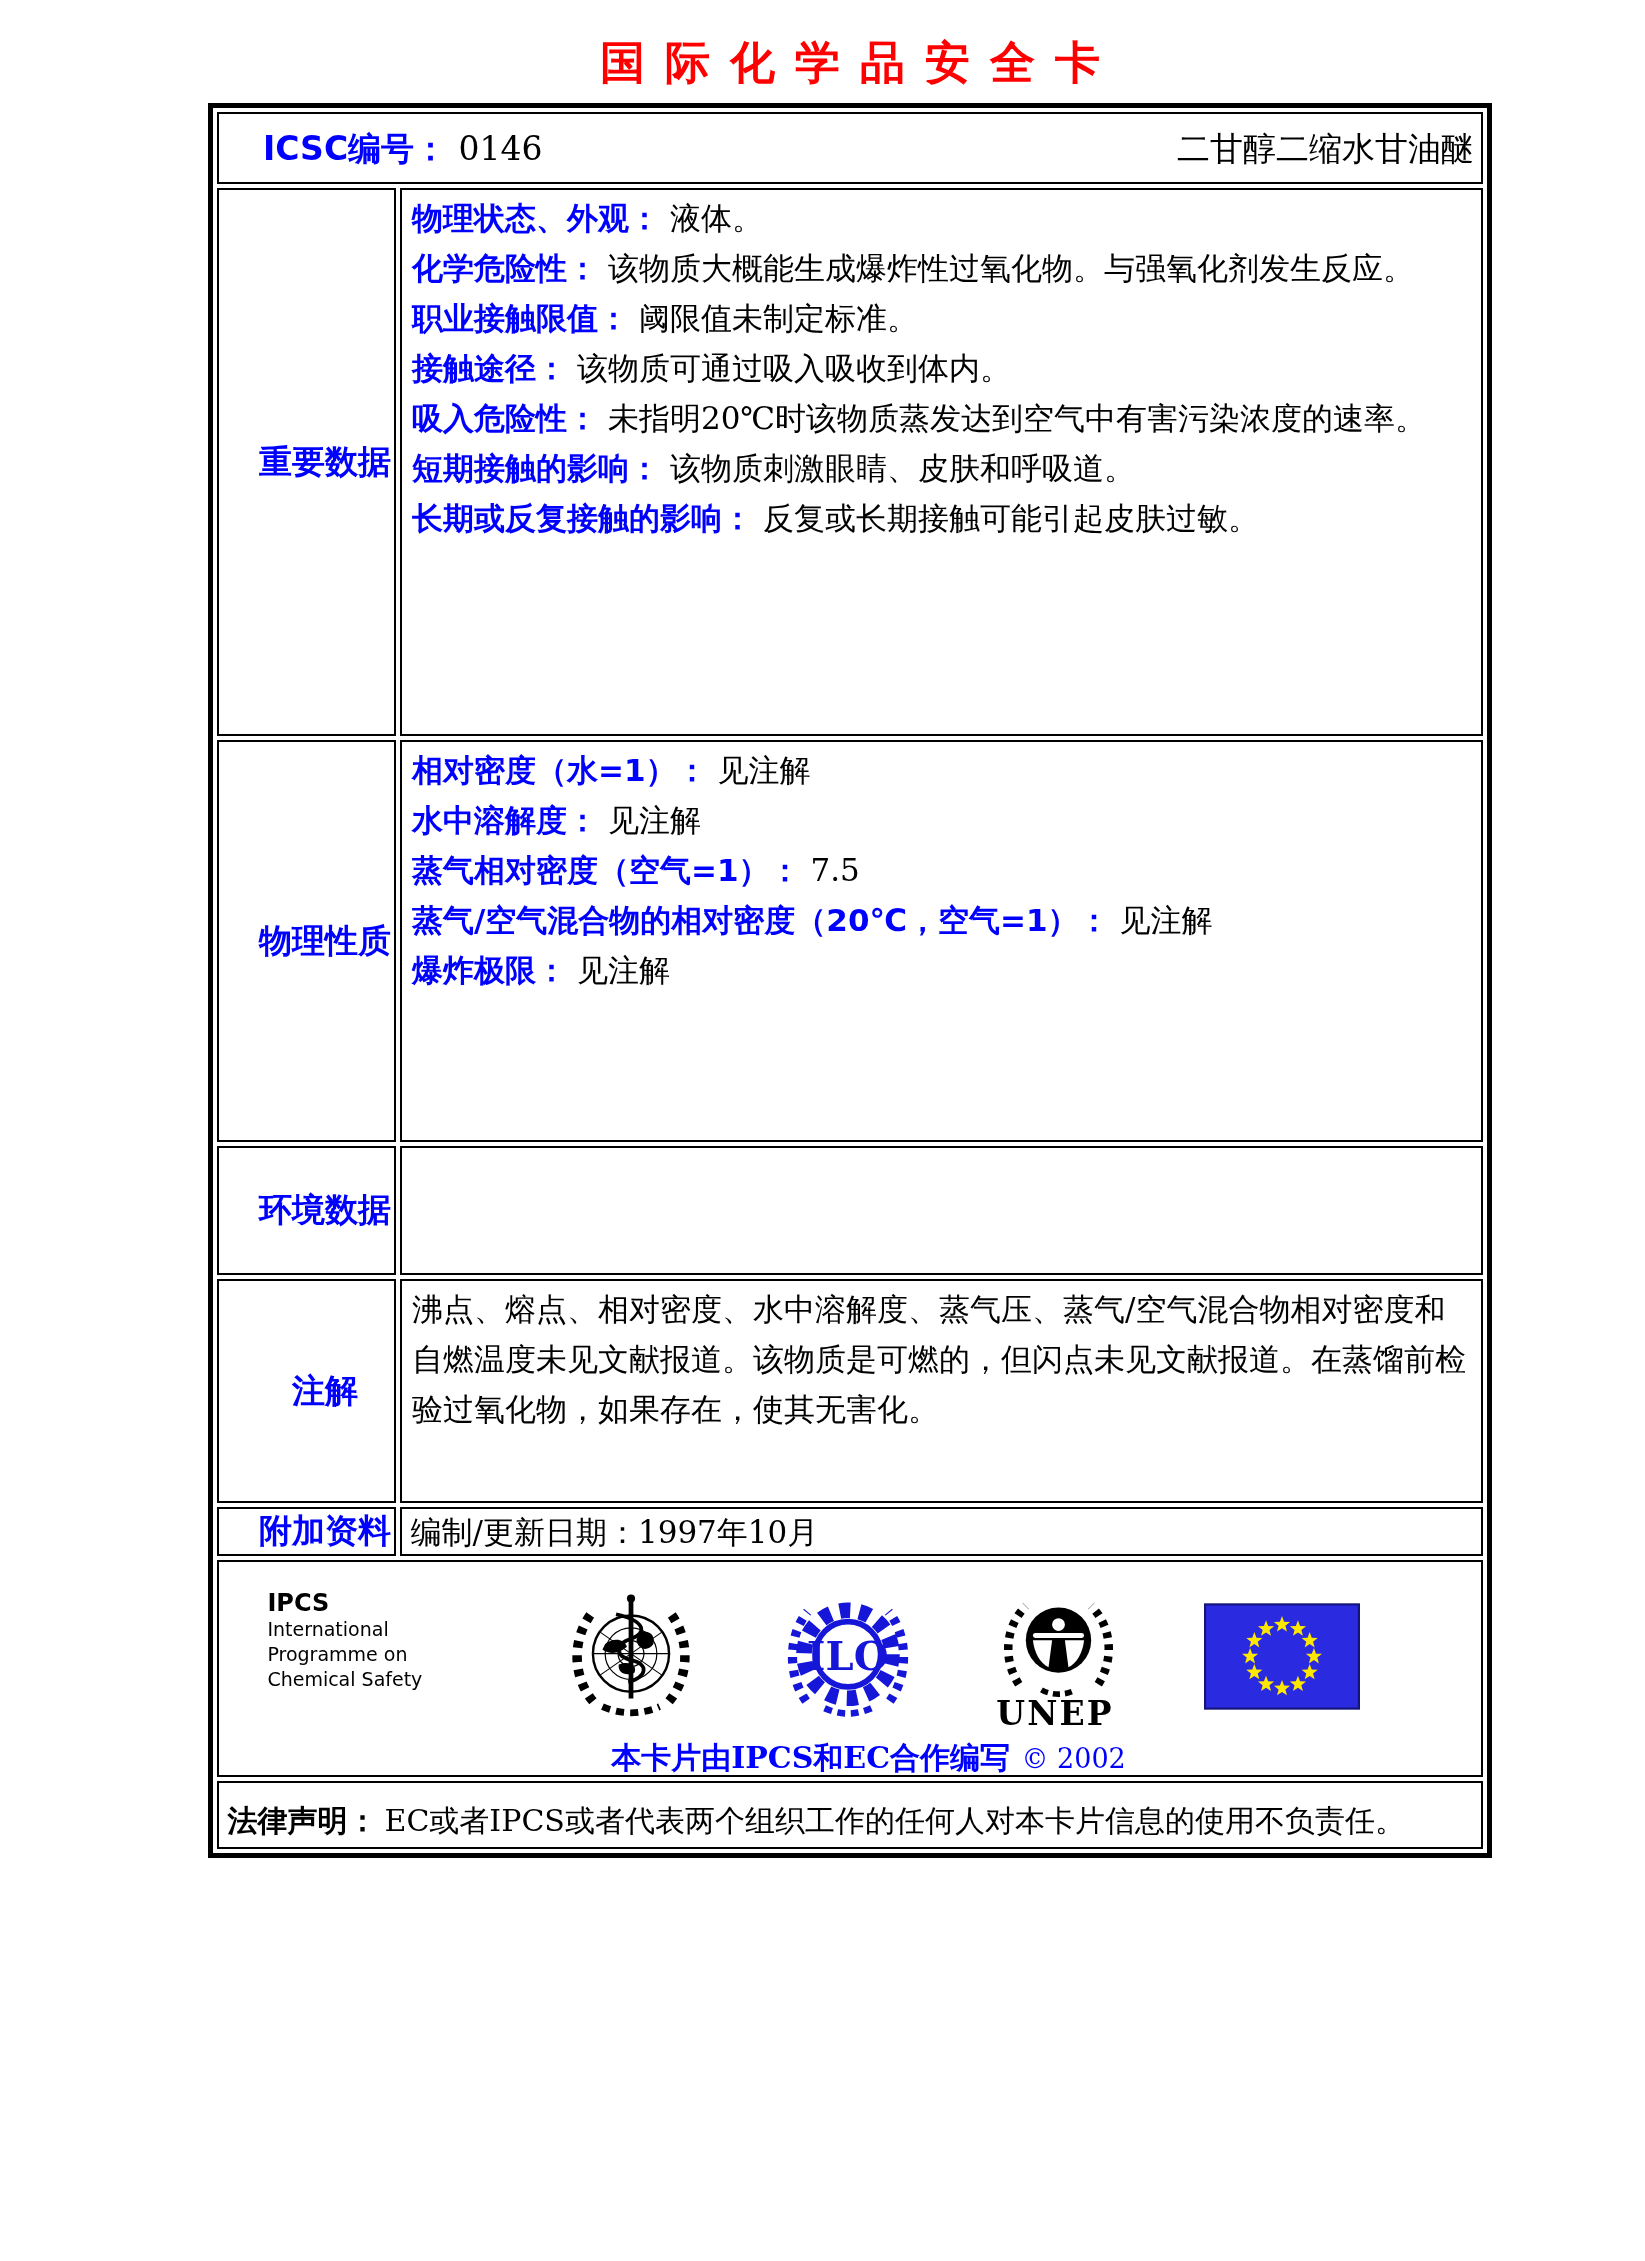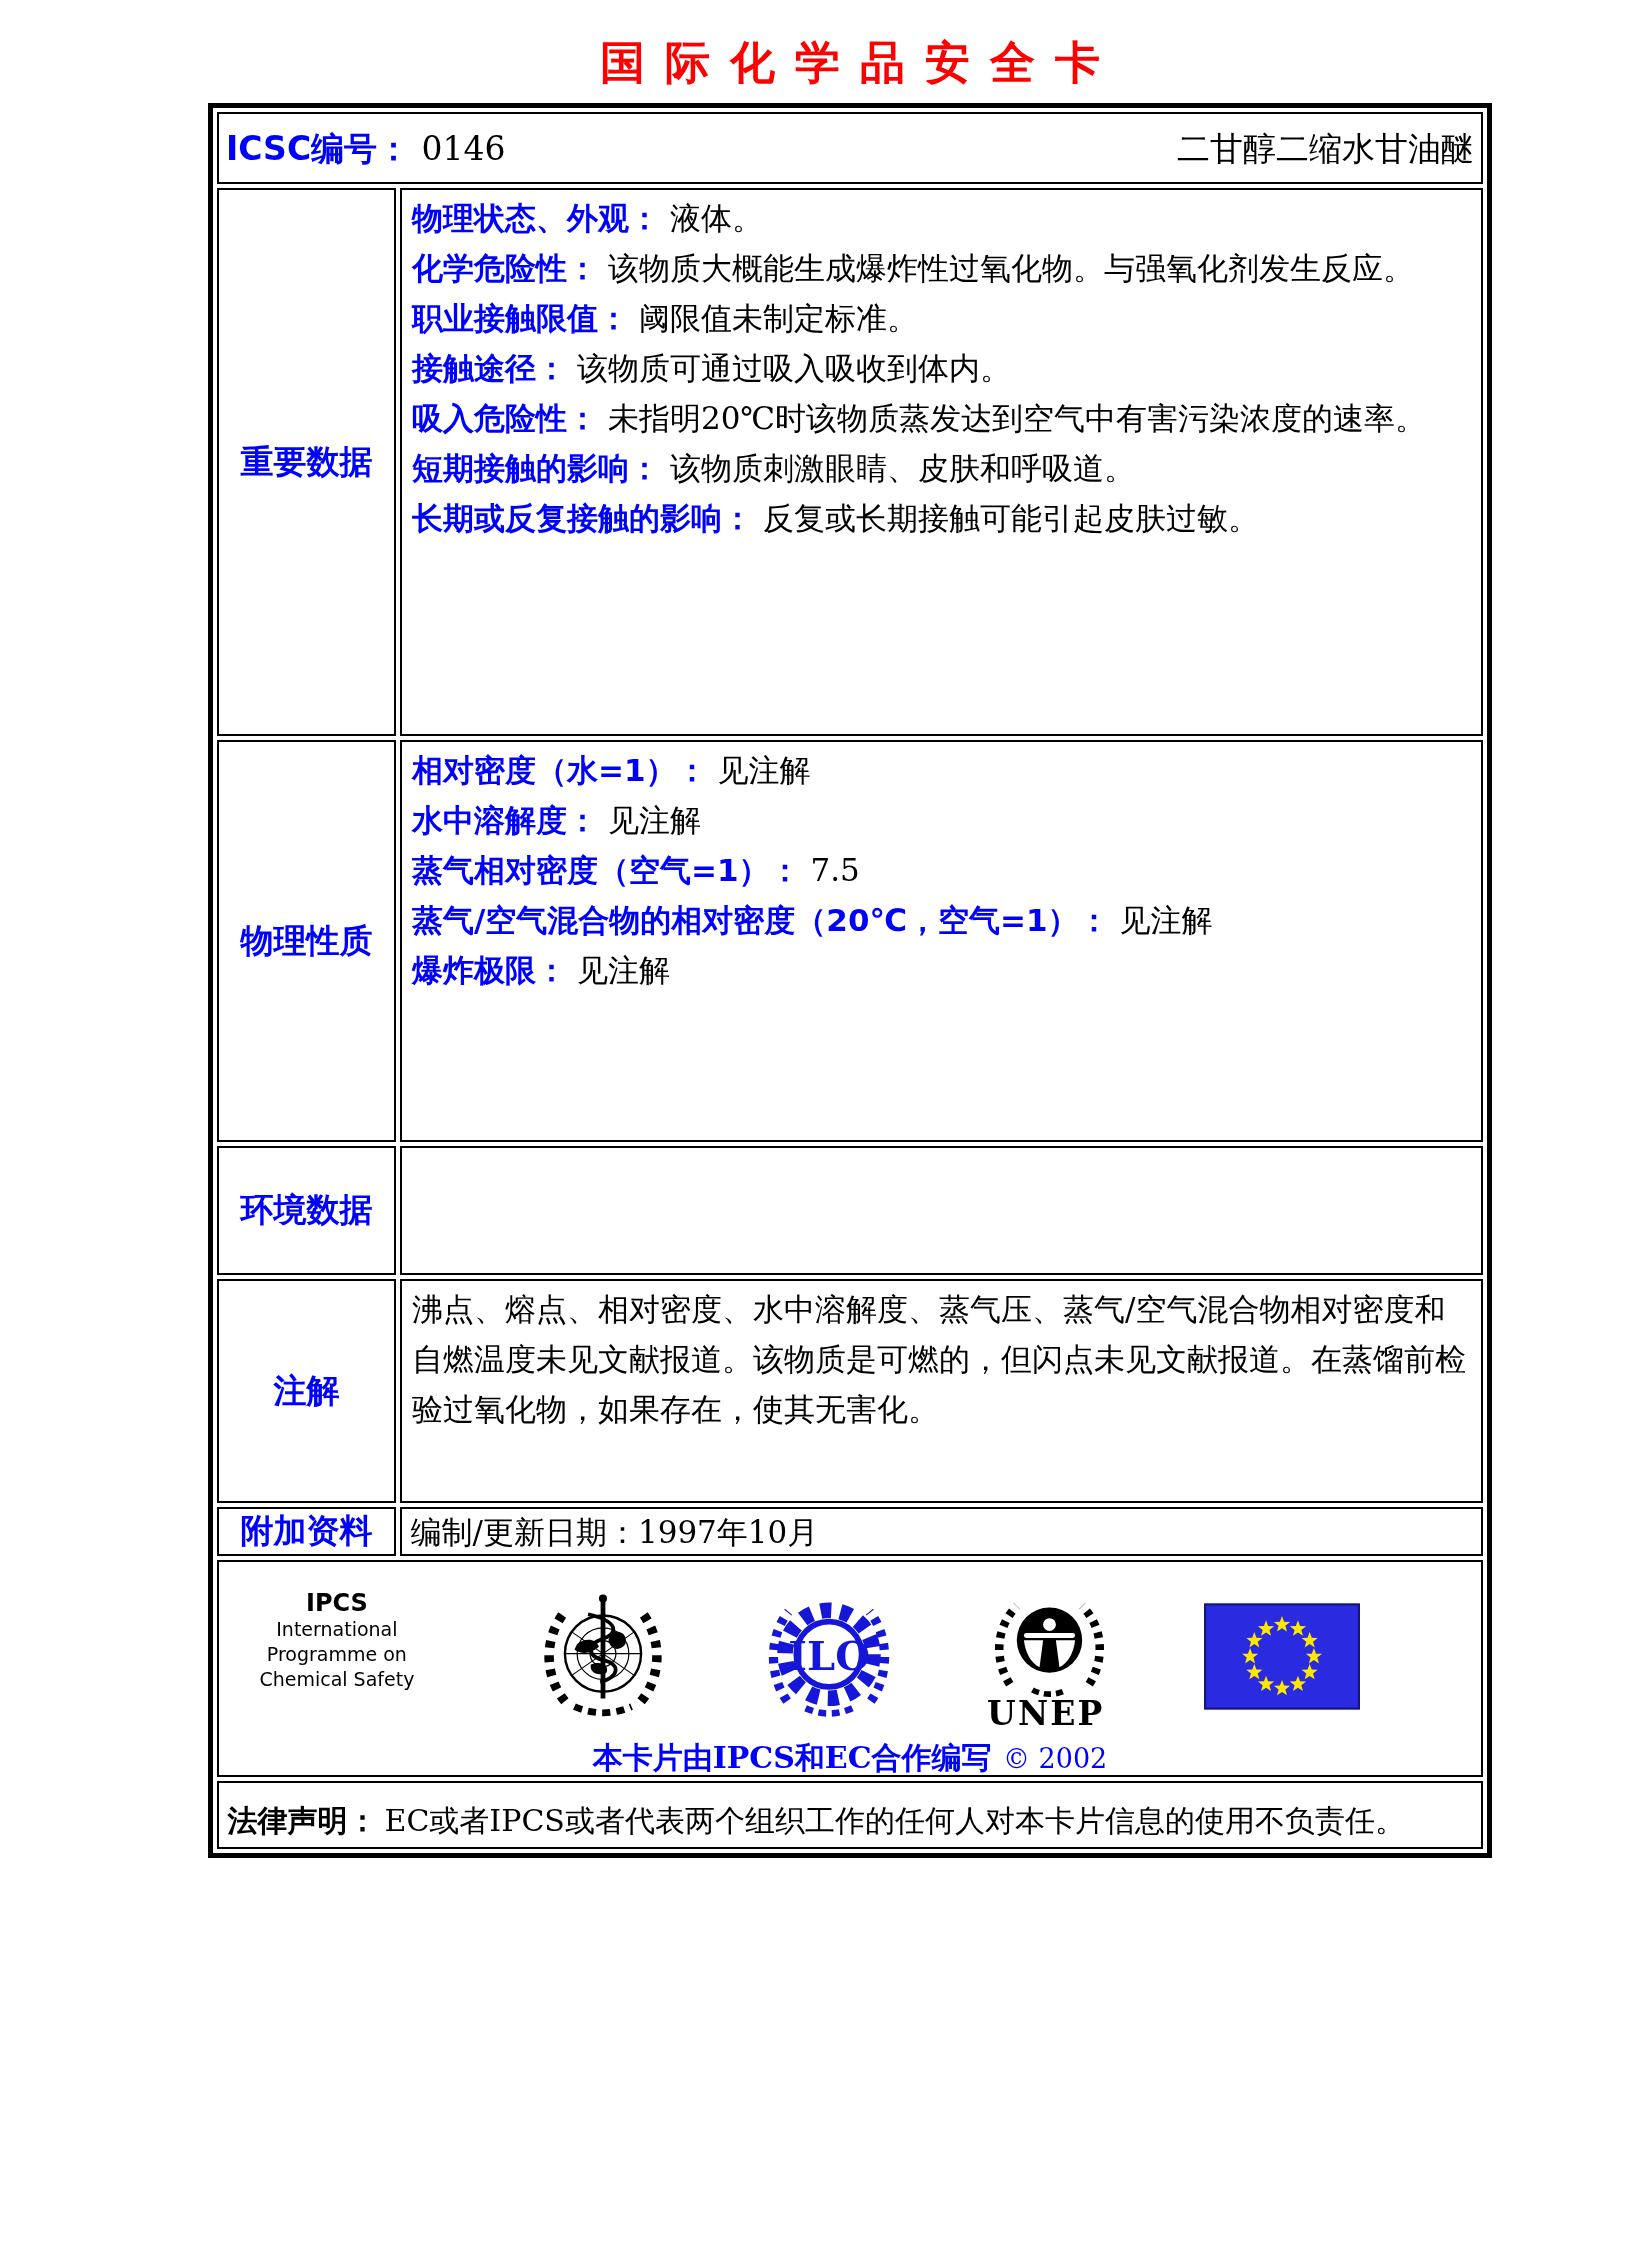--- a/index.html
+++ b/index.html
@@ -14,21 +14,21 @@
     color:#ff0000; font-weight:bold; font-size:45px; letter-spacing:20px;
     padding-top:22px; text-indent:20px;
     font-family:"DejaVu Serif","Liberation Serif",serif;
     white-space:nowrap;
   }
   table.card {
     margin-left:208px; width:1284px;
     border:5px solid #000; border-collapse:separate; border-spacing:4.3px;
     table-layout:fixed; background:#fff;
   }
-  td { border:2.1px solid #000; background:#fff; vertical-align:top; overflow:hidden; }
+  td { border:2.1px solid #000; background:#fff; vertical-align:top; overflow:hidden;padding-left:37px; }
   td.lblcell {
     text-align:center; vertical-align:middle;
     color:#0000ff; font-weight:bold; font-size:33px;
     font-family:"DejaVu Sans","Liberation Sans",sans-serif;
     margin-left:20px;
   }
   td.content { padding:2.8px 10px 5.7px 10px; font-size:31px; line-height:50px; }
   .ht-hdr   { height:72px; }
   .ht-imp   { height:548px; }
   .ht-phys  { height:402px; }
@@ -49,21 +49,21 @@
   .field-line .flabel {
     color:#0000ff; font-weight:bold; margin-right:10px;
     font-family:"DejaVu Sans","Liberation Sans",sans-serif;
   }
   td.addcell { padding:4.3px 8.5px; font-size:31px; line-height:36px; vertical-align:middle; }
   
   .logo-strip {
     display:flex; justify-content:space-between; align-items:flex-start;
     padding:27px 121px 0 11.4px; height:158px;
   }
-  .ipcs-block { width:213px; font-family:"DejaVu Sans","Liberation Sans",sans-serif;text-align:center; }
+  .ipcs-block { width:213px; font-family:"DejaVu Sans","Liberation Sans",sans-serif; }
   .ipcs-title { font-weight:bold; font-size:24px; line-height:28px; }
   .ipcs-line  { font-size:19px; line-height:25px; }
   .unep-block { display:flex; flex-direction:column; }
   .unep-word  {
     font-family:"DejaVu Serif","Liberation Serif",serif; font-weight:bold;
     font-size:33px; letter-spacing:2.1px; margin-top:-2.8px;
   }
   .eu-flag-wrap { margin-top:14px; }
   .footer-caption {
     text-align:center; color:#0000ff; font-weight:bold; font-size:30px;

